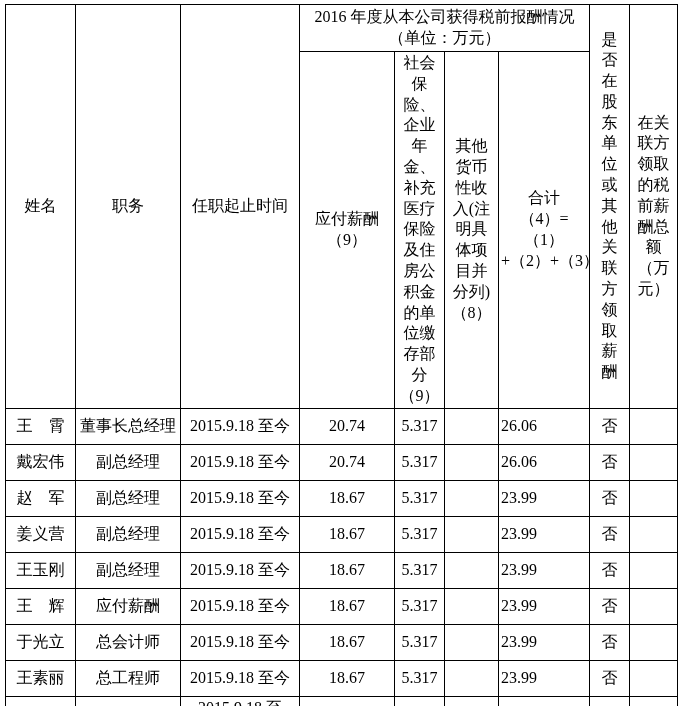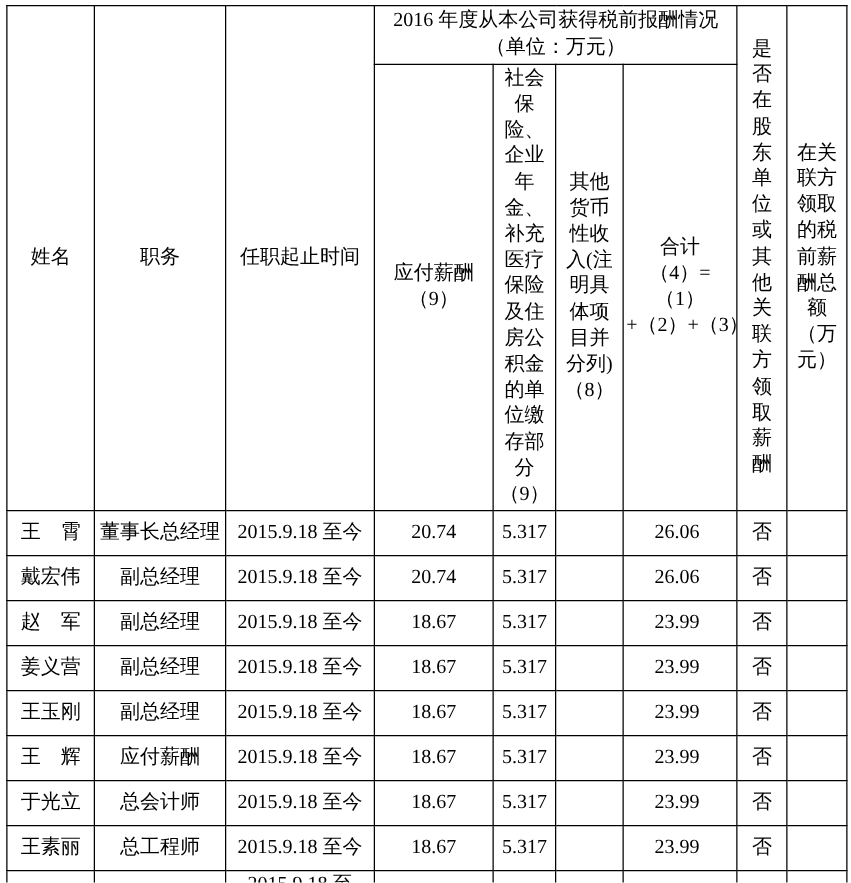--- a/index.html
+++ b/index.html
@@ -25,21 +25,21 @@
     color: #000000;
     text-align: center;
     vertical-align: middle;
     line-height: 1.3;
     padding: 1px 2px;
     white-space: pre-line;
     overflow: hidden;
   }
   .comp-table thead tr.group-row th.group-header { height: 44px; margin-top: 45px; }
   .comp-table tbody td { height: 33px; }
-  .comp-table td.cell-total { text-align: center; padding-right: 7px; }
+  .comp-table td.cell-total { text-align: left; padding-right: 7px; }
   .comp-table tbody tr.row-last td { height: 59px; }
 </style>
 </head>
 <body>
 
 <table class="comp-table">
   <colgroup>
     <col style="width:70px">
     <col style="width:105px">
     <col style="width:119px">

